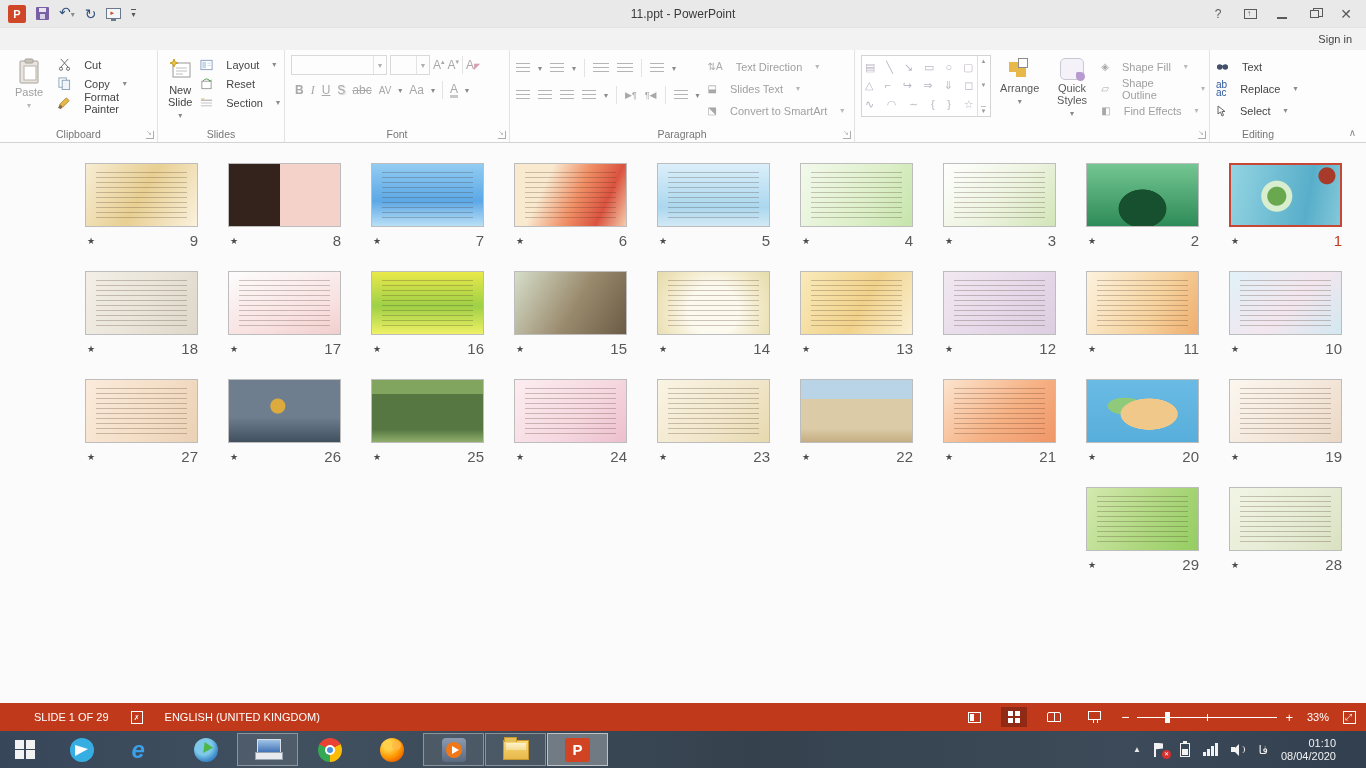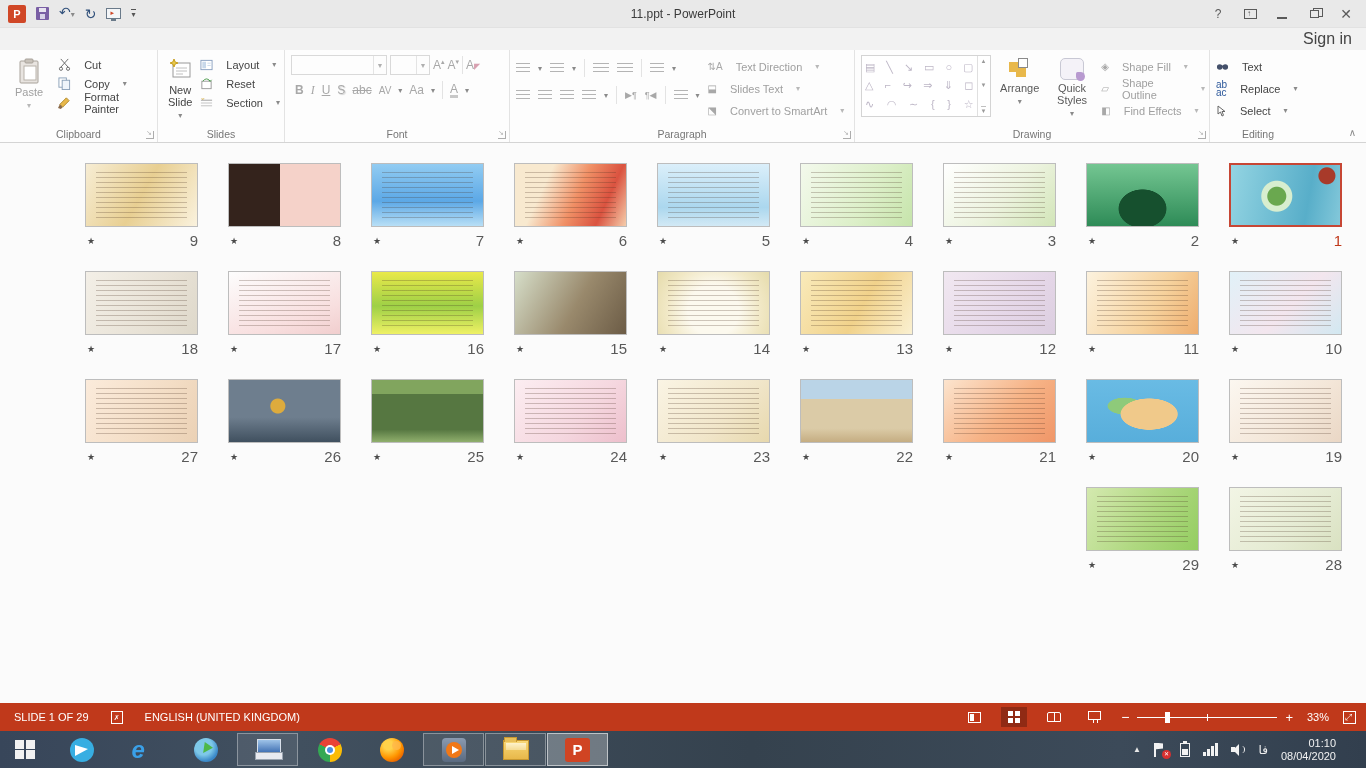--- a/index.html
+++ b/index.html
@@ -26,21 +26,21 @@
   .wc-min { width:10px; border-top:2px solid #5a5a5a; margin-top:8px;}
   .wc-rest { width:9px; height:8px; border:1px solid #5a5a5a; position:relative; background:#e9e9e9;}
   .wc-rest:before{ content:""; position:absolute; left:2px; top:-3px; width:8px; height:7px; border:1px solid #5a5a5a; z-index:-1;}
   .wc-close { font-size:14px; }
 
   
   .tabsrow { height:22px; background:#f2f2f2; display:flex; align-items:stretch; position:relative;}
   .tab { padding:0 14px; display:flex; align-items:center; font-size:11px; letter-spacing:.3px; color:#444; }
   .tab.file { background:#c0391b; color:#fff; margin-left:8px; padding:0 18px;}
   .tab.active { background:#fff; color:#c0391b; border:1px solid #d8d8d8; border-bottom:none; }
-  .signin { margin-left:auto; font-size:16px; color:#444; padding-right:14px; display:flex; align-items:center;}
+  .signin { margin-left:auto; font-size:11px; color:#444; padding-right:14px; display:flex; align-items:center;}
 
   
   .ribbon { height:93px; background:#fdfdfd; border-bottom:1px solid #d4d4d4; display:flex; position:relative;}
   .rgroup { position:relative; border-right:1px solid #e3e3e3; padding:5px 4px 16px 6px; }
   .glabel { position:absolute; bottom:2px; left:0; right:0; text-align:center; font-size:10.5px; color:#767676;}
   .launcher { position:absolute; right:3px; bottom:3px; width:8px; height:8px; border-right:1px solid #9a9a9a; border-bottom:1px solid #9a9a9a; opacity:.8;}
   .launcher:before { content:"↘"; position:absolute; font-size:7px; color:#9a9a9a; left:0; top:-2px;}
   .bigbtn { display:flex; flex-direction:column; align-items:center; justify-content:flex-start; width:48px; gap:2px; padding-top:3px; font-size:11px; color:#444; text-align:center; line-height:12px;}
   .bigbtn.dis { color:#a0a0a0; }
   .smallrow { display:flex; align-items:center; gap:13px; font-size:11px; color:#444; height:19px;}
@@ -89,21 +89,21 @@
   .thumb { width:113px; height:64px; border:1px solid #bdbdbd; background-size:cover; position:relative;}
   .kind-text .thumb:after { content:""; position:absolute; top:8px; bottom:8px; left:10px; right:10px; background:repeating-linear-gradient(180deg, rgba(70,45,30,.34) 0 1px, transparent 1px 5px); opacity:.75;}
   .cell.sel .thumb { border:2px solid #c74634;}
   .meta { display:flex; justify-content:space-between; align-items:center; margin-top:5px; height:17px;}
   .tstar { font-size:9px; color:#4a4a4a; padding-left:2px;}
   .num { font-size:15px; color:#595959;}
   .cell.sel .num { color:#c0391b;}
 
   
   .statusbar { height:28px; background:#c0391b; color:#fff; display:flex; align-items:center; font-size:11px;}
-  .sb-left { display:flex; align-items:center; gap:22px; padding-left:14px;}
+  .sb-left { display:flex; align-items:center; gap:22px; padding-left:14px;margin-left:20px;}
   .sb-right { margin-left:auto; display:flex; align-items:center; gap:14px; padding-right:10px;}
   .sb-ic { width:26px; height:20px; display:flex; align-items:center; justify-content:center;}
   .sb-ic.active { background:rgba(0,0,0,.25);}
   .v-normal { width:13px; height:11px; border:1px solid #fff; position:relative;}
   .v-normal:before { content:""; position:absolute; left:1px; top:1px; width:4px; height:7px; background:#fff;}
   .v-sorter { width:12px; height:12px; display:grid; grid-template-columns:5px 5px; grid-template-rows:5px 5px; gap:2px;}
   .v-sorter i { background:#fff;}
   .v-read { width:14px; height:10px; border:1px solid #fff; border-radius:2px 2px 0 0; position:relative;}
   .v-read:before { content:""; position:absolute; left:6px; top:0; bottom:0; width:1px; background:#fff;}
   .v-show { width:13px; height:9px; border:1px solid #fff; position:relative; margin-bottom:3px;}
@@ -420,21 +420,20 @@
         <span class="ga" style="font-size:10px">▱</span>
           <span>Shape Outline</span>
           <span class="caret">▾</span>
       </div>
       <div class="smallrow dis">
         <span class="ga" style="font-size:10px">◧</span>
           <span>Find Effects</span>
           <span class="caret">▾</span>
       </div>
     </div>
-    <div class="glabel">Drawing</div>
     <div class="launcher"></div>
   </div>
 
   <div class="rgroup g-edit" style="border-right:none">
     <div class="editcol">
       <div class="smallrow">
         <svg class="ic" width="13" height="11" viewBox="0 0 14 11">
             <circle cx="4" cy="6" r="3" fill="#44506a"></circle>
             <circle cx="10" cy="6" r="3" fill="#44506a"></circle>
             <rect x="5.5" y="4.5" width="3" height="2" fill="#44506a"></rect>

